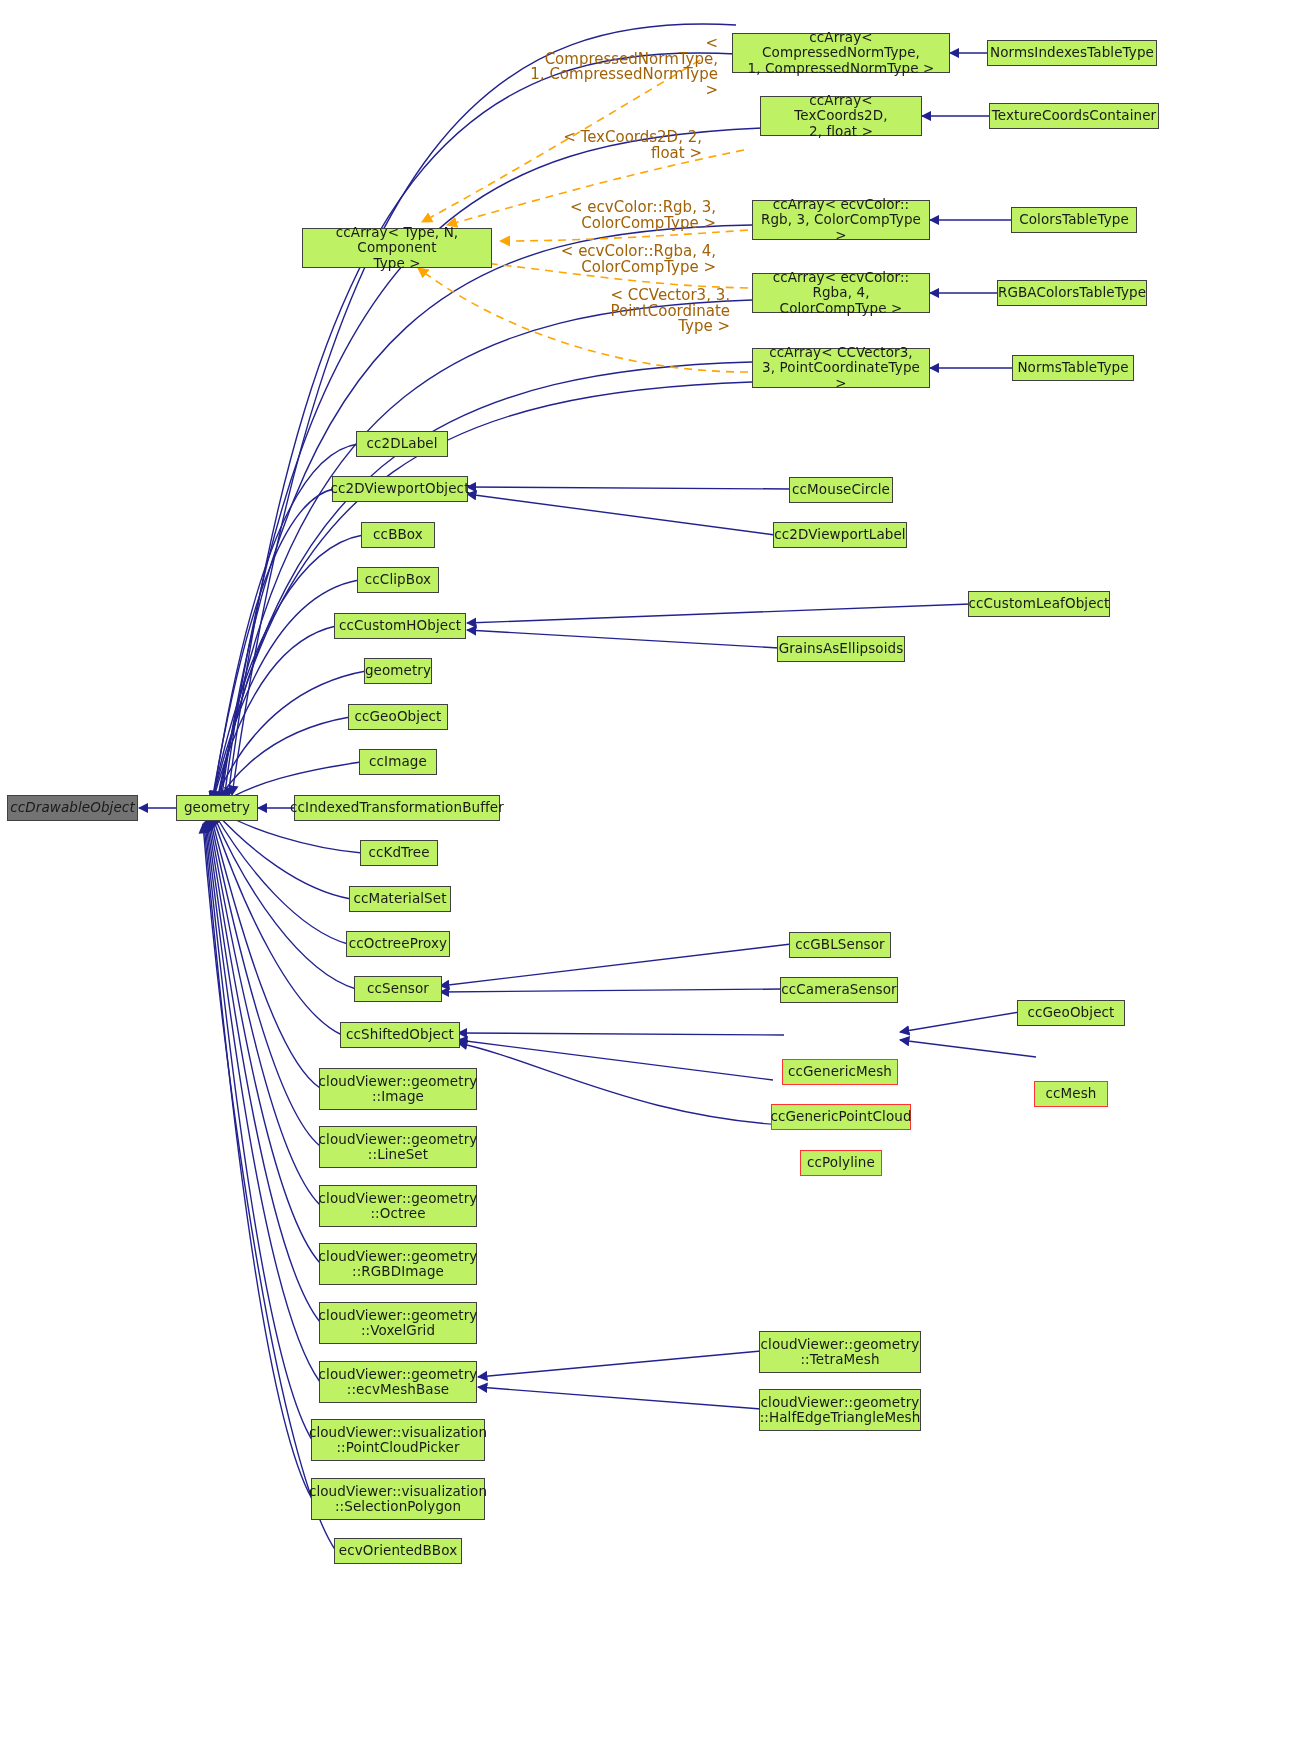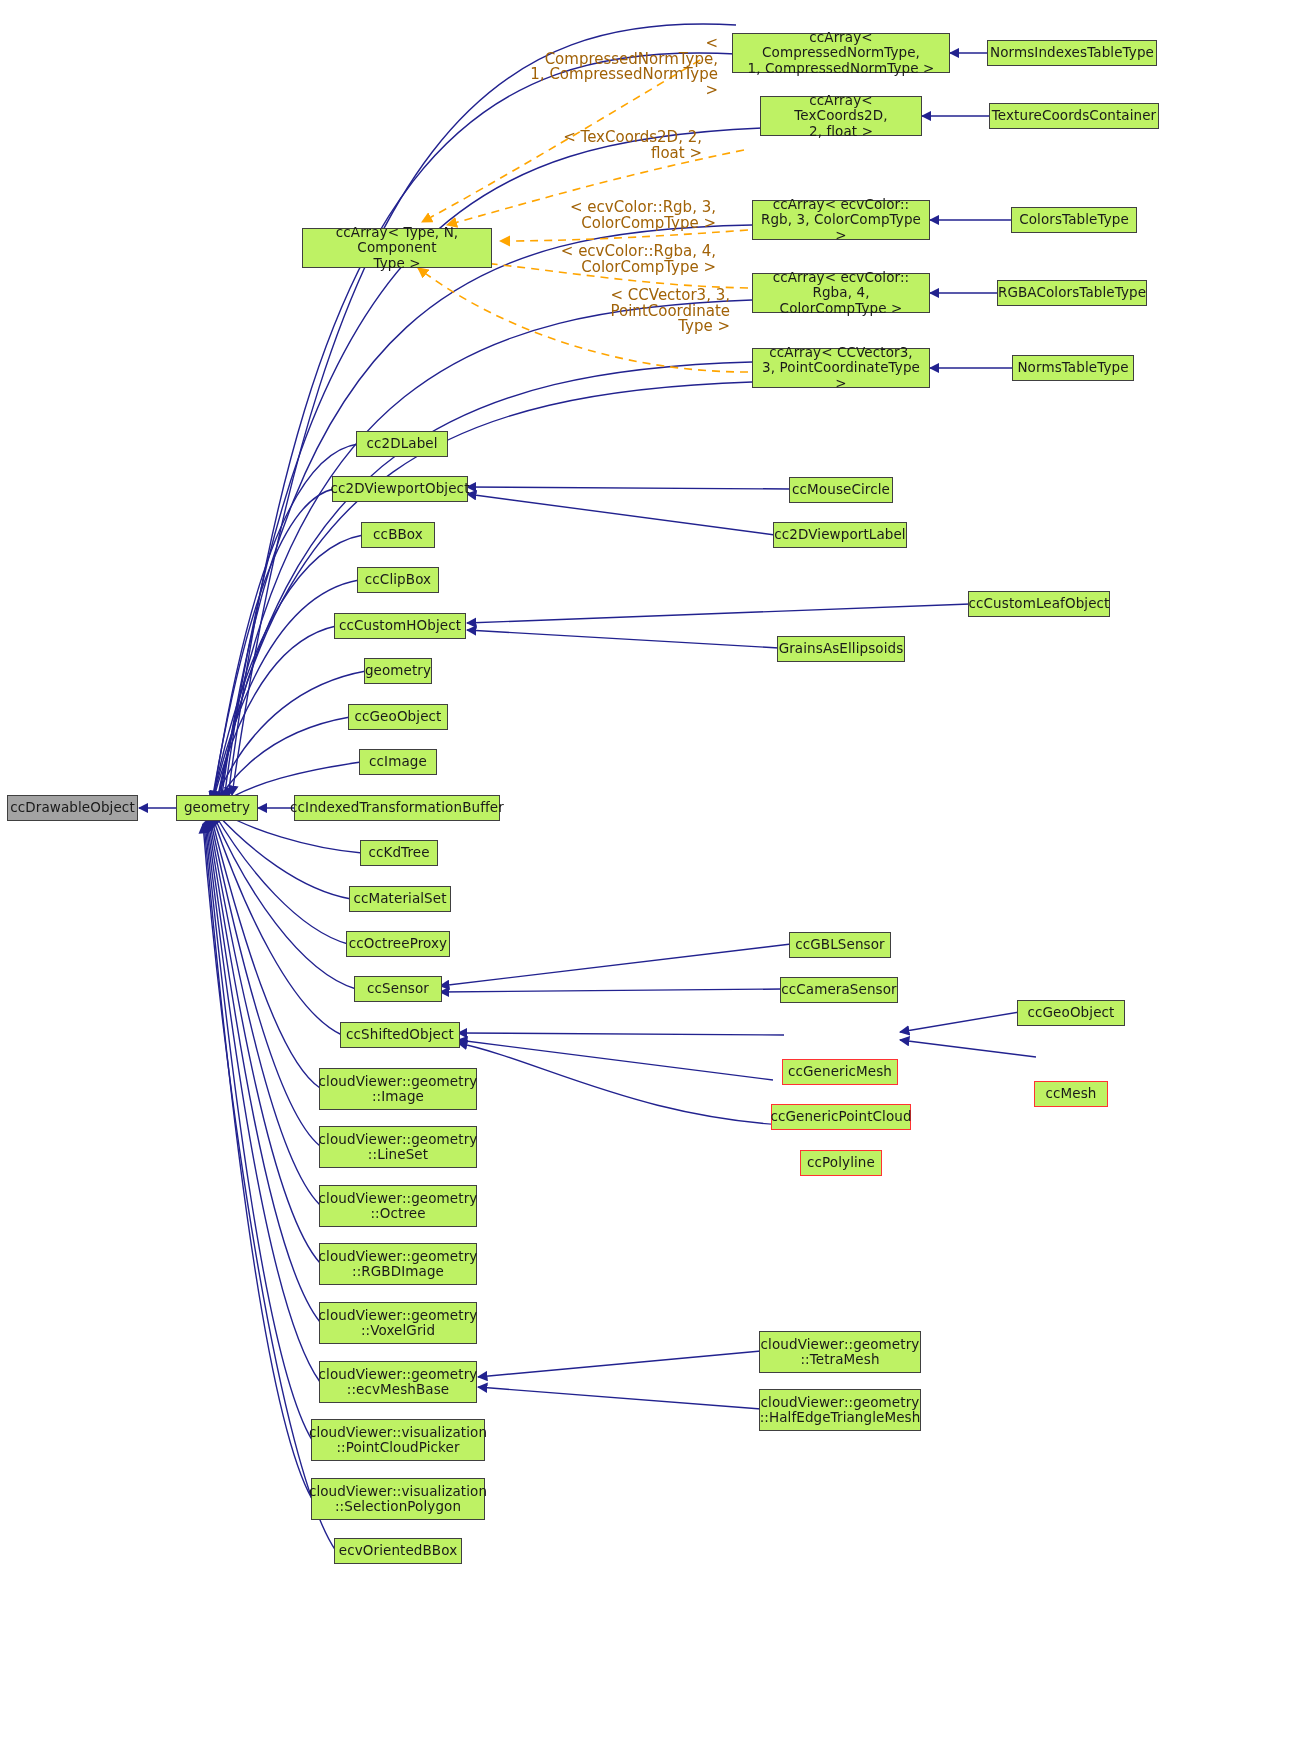--- a/index.html
+++ b/index.html
@@ -35,22 +35,23 @@
     border: 1px solid #404040;
     color: #1a1a1a;
     font-size: 13.5px;
     line-height: 15.5px;
     letter-spacing: 0.1px;
     white-space: pre-line;
     padding: 0 4px;
     z-index: 5;
   }
   .node.root {
-    background: #a3a3a3;
+    background: #737373;
     border-color: #404040;
+    font-style: italic;
   }
   .node.red {
     border-color: #ff3333;
     border-width: 1.6px;
     margin-top: 36px;
   }
   .edge-label {
     position: absolute;
     color: #a16207;
     font-size: 15px;

